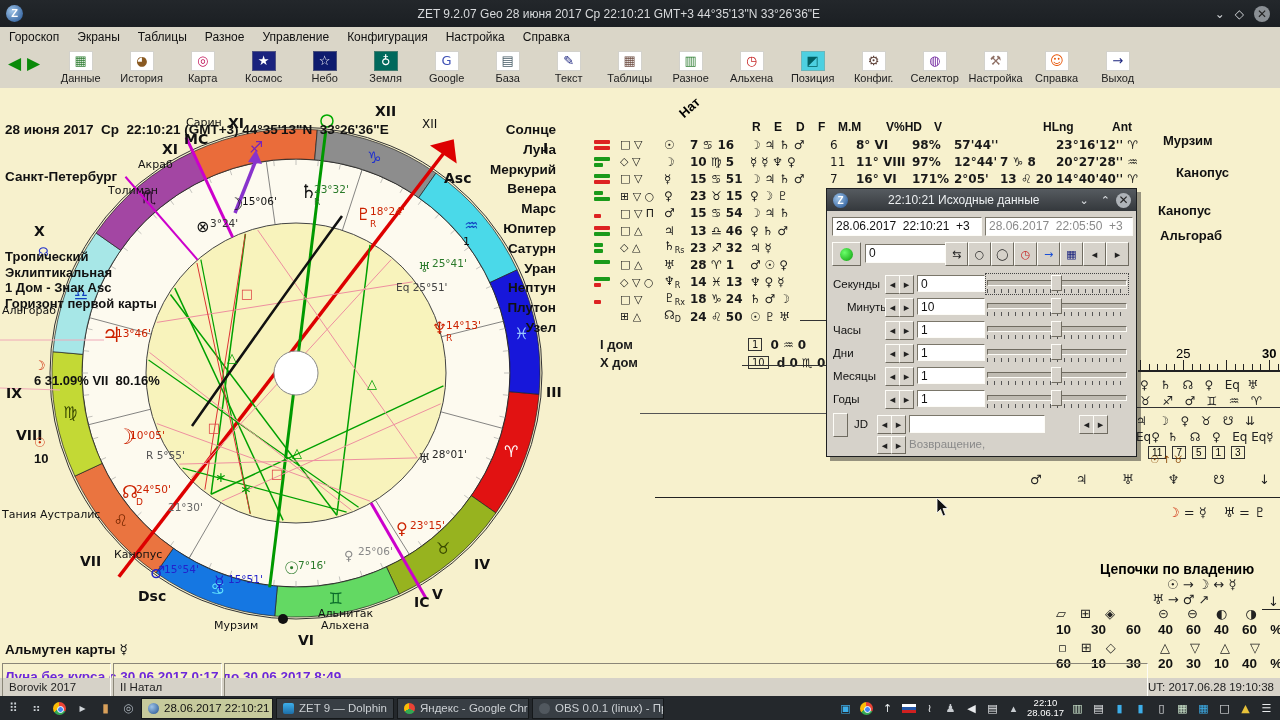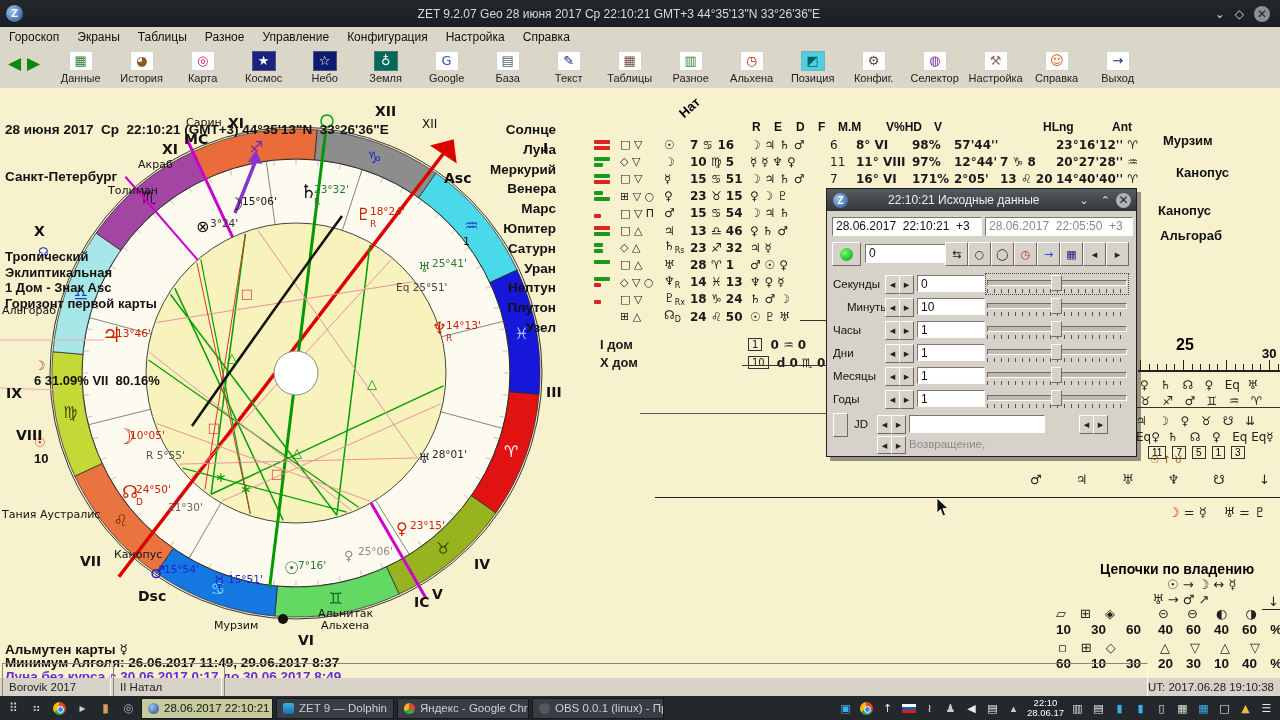--- a/index.html
+++ b/index.html
@@ -476,21 +476,21 @@
         <div class="abs" style="left: 1200.2px; top: 276px; width: 1px; height: 6px; background: rgb(34, 34, 34);"></div>
         <div class="abs" style="left: 1208.8px; top: 276px; width: 1px; height: 6px; background: rgb(34, 34, 34);"></div>
         <div class="abs" style="left: 1217.4px; top: 276px; width: 1px; height: 6px; background: rgb(34, 34, 34);"></div>
         <div class="abs" style="left: 1226px; top: 272px; width: 1px; height: 10px; background: rgb(34, 34, 34);"></div>
         <div class="abs" style="left: 1234.6px; top: 276px; width: 1px; height: 6px; background: rgb(34, 34, 34);"></div>
         <div class="abs" style="left: 1243.2px; top: 276px; width: 1px; height: 6px; background: rgb(34, 34, 34);"></div>
         <div class="abs" style="left: 1251.8px; top: 276px; width: 1px; height: 6px; background: rgb(34, 34, 34);"></div>
         <div class="abs" style="left: 1260.4px; top: 276px; width: 1px; height: 6px; background: rgb(34, 34, 34);"></div>
         <div class="abs" style="left: 1269px; top: 272px; width: 1px; height: 10px; background: rgb(34, 34, 34);"></div>
         <div class="abs" style="left: 1277.6px; top: 276px; width: 1px; height: 6px; background: rgb(34, 34, 34);"></div>
-        <div class="abs" style="left: 1176px; top: 248px; font-weight: bold; font-size: 16px;">25</div>
+        <div class="abs" style="left: 1176px; top: 258px; font-weight: normal; font-size: 13px;">25</div>
         <div class="abs" style="left: 1262px; top: 258px; font-weight: bold; font-size: 13px;">30</div>
         <div class="abs small-gl" style="left: 1140px; top: 290px;">♀   ♄   ☊   ♀   Eq  ♅</div>
         <div class="abs small-gl" style="left: 1140px; top: 306px;">♉   ♐   ♂   ♊   ♒   ♈</div>
         <div class="abs small-gl" style="left: 1136px; top: 326px;">♃   ☽   ♀   ♉   ☋   ⇊</div>
         <div class="abs small-gl" style="left: 1136px; top: 342px;">Eq♀  ♄   ☊   ♀   Eq Eq☿</div>
         <div class="rule" style="left: 1130px; top: 319px; width: 150px;"></div>
         <div class="abs" style="left: 1148px; top: 358px; display: flex; gap: 6px;">
           <span style="border: 1px solid rgb(51, 51, 51); font-size: 10px; padding: 0px 3px;">11</span>
           <span style="border: 1px solid rgb(51, 51, 51); font-size: 10px; padding: 0px 3px;">7</span>
           <span style="border: 1px solid rgb(51, 51, 51); font-size: 10px; padding: 0px 3px;">5</span>
@@ -532,21 +532,20 @@
           <span>30</span>
           <span>10</span>
           <span>40</span>
           <span>%</span>
         </div>
       </div>
 
     <div class="abs" style="left:5px;top:553px;font-size:13.5px;font-weight:bold;color:#111;">
       <span>Альмутен карты</span> <span class="glyphs" style="font-weight:normal">☿</span>
     </div>
-    <div class="abs" style="left:5px;top:567px;font-size:13.5px;font-weight:bold;color:#111;">Минимум Алголя: 26.06.2017 11:49,  29.06.2017  8:37</div>
     <div class="abs" style="left:5px;top:581px;font-size:13.5px;font-weight:bold;color:#6d28d9;">Луна без курса с 30.06.2017  0:17 до 30.06.2017  8:49</div>
 
     <div class="abs dialog" id="dialog">
       <div class="dlg-title">
         <div class="dico">Z</div>
         <div class="dtxt">22:10:21 Исходные данные</div>
         <span class="dbtn">⌄</span>
         <span class="dbtn">⌃</span>
         <span class="dclose" style="margin-right:5px;">✕</span>
       </div>

